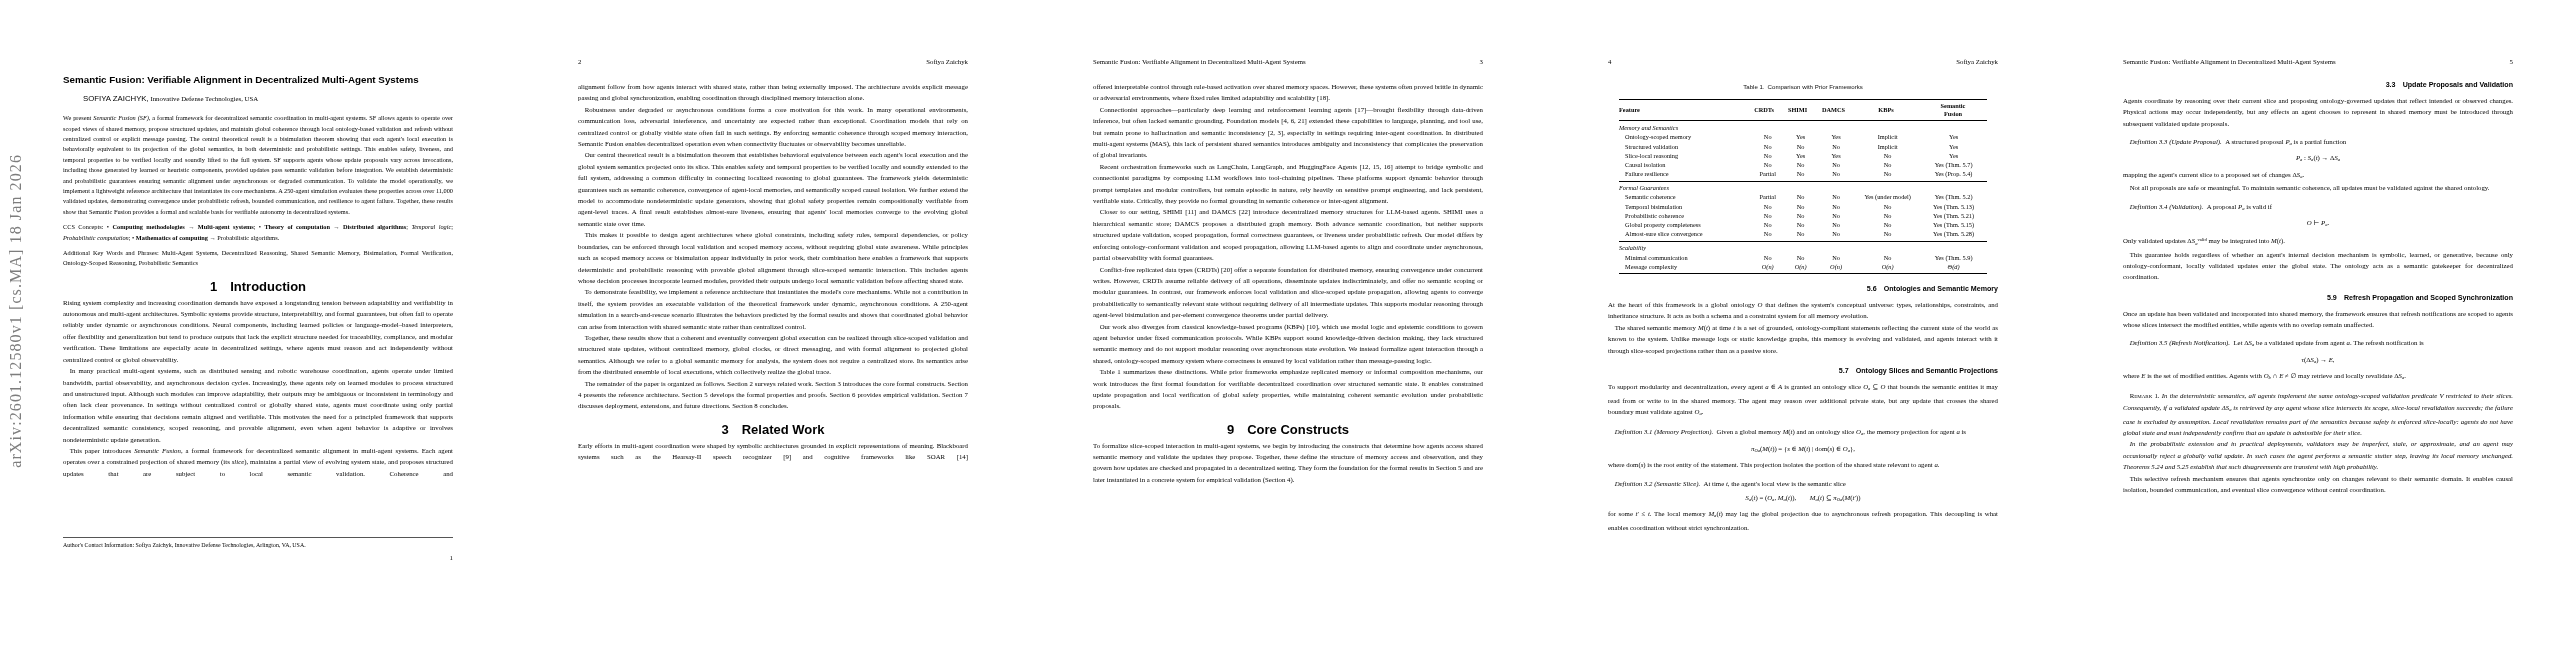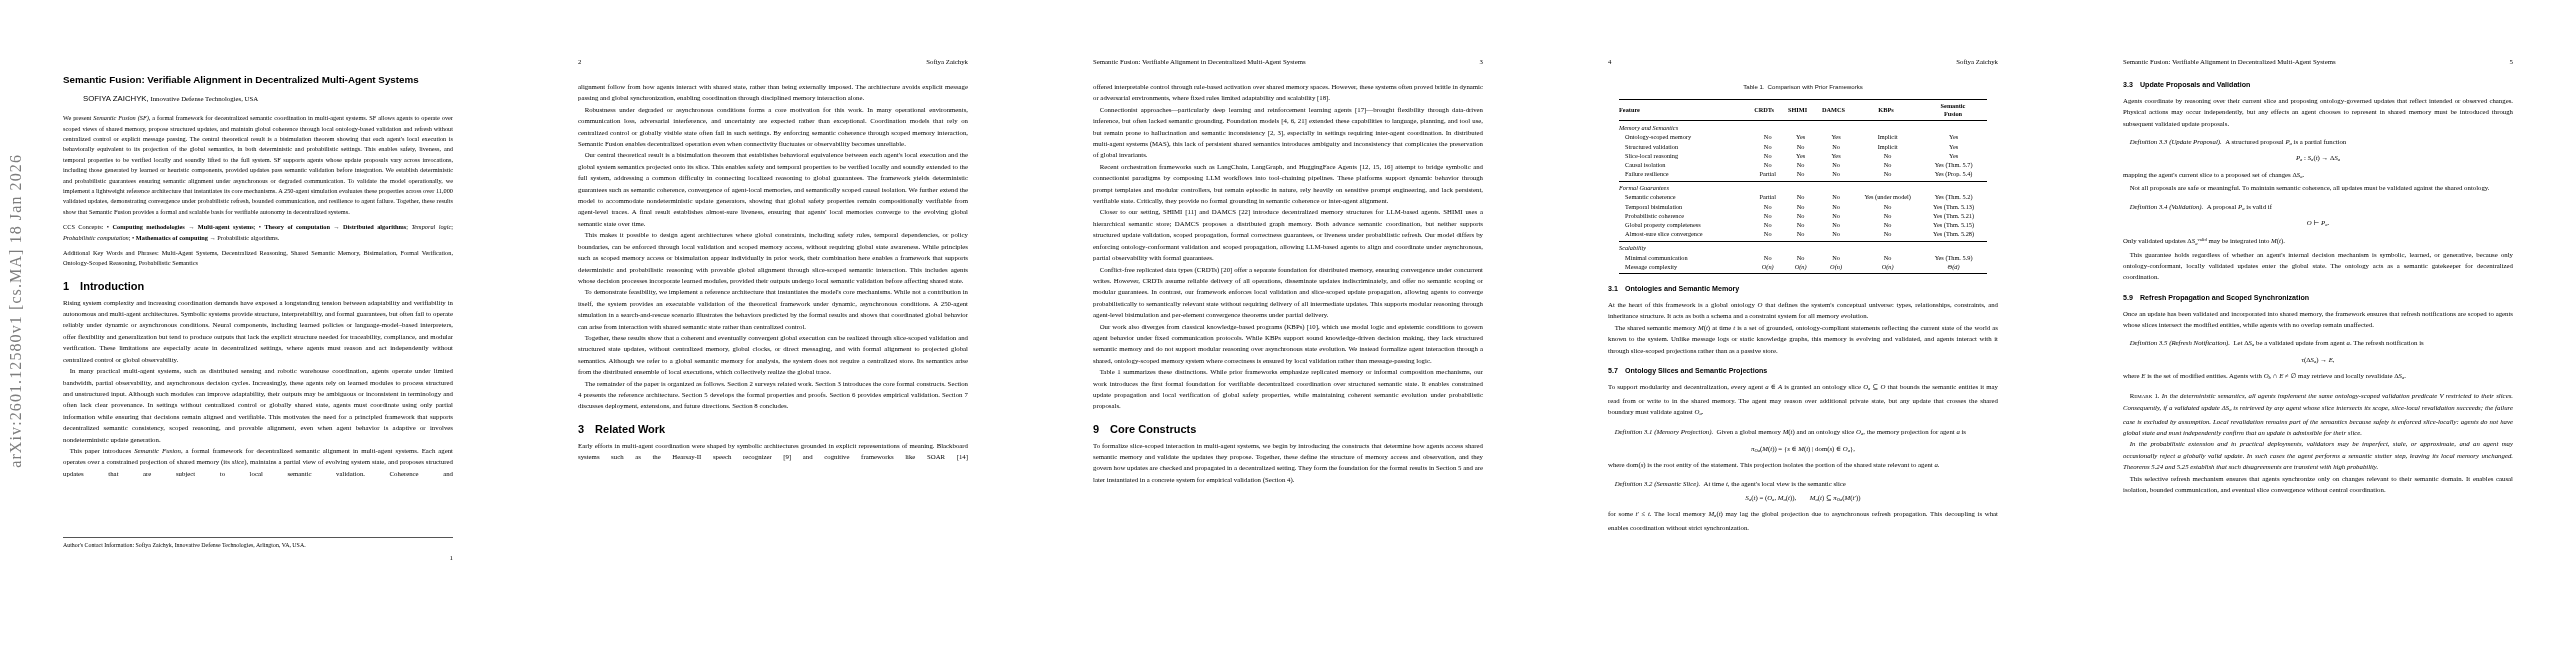--- a/index.html
+++ b/index.html
@@ -12,24 +12,24 @@
            text-align:justify;}
   .content.first{top:74px;}
   .content.rest{top:81px;}
   .title{font-family:"Liberation Sans","DejaVu Sans",sans-serif;font-weight:bold;
          font-size:9.8px;line-height:12.2px;margin:0;text-align:left;}
   .authorline{margin-top:7.2px;text-align:left;}
   .author-name{font-family:"Liberation Sans","DejaVu Sans",sans-serif;font-size:7.8px;padding-left:20px;}
   .author-aff{font-size:6.8px;}
   .abstract{margin:8.3px 0 0;font-size:6.3px;line-height:10.4px;}
   .ccs,.kw{margin:5px 0 0;font-size:6.3px;line-height:10.4px;}
-  h2{font-family:"Liberation Sans","DejaVu Sans",sans-serif;font-size:11px;
-     margin:13.3px 0 5.6px;line-height:9px;text-align:left;}
+  h2{font-family:"Liberation Sans","DejaVu Sans",sans-serif;font-size:13px;
+     margin:13.3px 0 5.6px;line-height:9px;text-align:center;}
   h3{font-family:"Liberation Sans","DejaVu Sans",sans-serif;font-size:7.1px;
-     margin:11px 0 5.6px;line-height:8.3px;text-align:left;}
+     margin:11px 0 5.6px;line-height:8.3px;text-align:right;}
   .content h2:first-child,.content h3:first-child{margin-top:0;}
   .p{margin:0;text-indent:6.7px;}
   .p.noind{text-indent:0;}
   .p.jlast{text-align-last:justify;}
   .defn{margin:6.7px 0 0;text-indent:6.7px;}
   .eq{margin:2.8px 0;text-align:center;text-indent:0;}
   .cont{margin:0;text-indent:0;}
   .remark{margin:6.7px 0 0;text-indent:6.7px;}
   .it,.i{font-style:italic;}
   .b{font-weight:bold;}
@@ -254,21 +254,21 @@
             <div class="t-row mathv">
               <span class="t-cell t-ind">Message complexity</span>
               <span class="t-cell">O(n)</span>
               <span class="t-cell">O(n)</span>
               <span class="t-cell">O(n)</span>
               <span class="t-cell">O(n)</span>
               <span class="t-cell">Θ(d)</span>
             </div>
           </div>
         </div>
-      <h3>3.1 Ontologies and Semantic Memory</h3>
+      <h3>5.6 Ontologies and Semantic Memory</h3>
       <p class="p noind"><span>At the heart of this framework is a global ontology </span><span class="i">O</span><span> that defines the system's conceptual universe: types, relationships, constraints, and inheritance structure. It acts as both a schema and a constraint system for all memory evolution.</span></p>
       <p class="p"><span>The shared semantic memory </span><span class="i">M</span><span>(</span><span class="i">t</span><span>)</span><span> at time </span><span class="i">t</span><span> is a set of grounded, ontology-compliant statements reflecting the current state of the world as known to the system. Unlike message logs or static knowledge graphs, this memory is evolving and validated, and agents interact with it through slice-scoped projections rather than as a passive store.</span></p>
       <h3>5.7 Ontology Slices and Semantic Projections</h3>
       <p class="p noind"><span>To support modularity and decentralization, every agent </span><span class="i">a</span><span> ∈ </span><span class="i">A</span><span> is granted an ontology slice </span><span class="i">O</span><span class="i sb">a</span><span> ⊆ </span><span class="i">O</span><span> that bounds the semantic entities it may read from or write to in the shared memory. The agent may reason over additional private state, but any update that crosses the shared boundary must validate against </span><span class="i">O</span><span class="i sb">a</span><span>.</span></p>
       <p class="defn"><span class="i">Definition 3.1 (Memory Projection).</span><span> Given a global memory </span><span class="i">M</span><span>(</span><span class="i">t</span><span>)</span><span> and an ontology slice </span><span class="i">O</span><span class="i sb">a</span><span>, the memory projection for agent </span><span class="i">a</span><span> is</span></p>
       <p class="eq"><span class="i">π</span><span class="i sb">Oa</span><span>(</span><span class="i">M</span><span>(</span><span class="i">t</span><span>)) = {</span><span class="i">s</span><span> ∈ </span><span class="i">M</span><span>(</span><span class="i">t</span><span>) | dom(</span><span class="i">s</span><span>) ∈ </span><span class="i">O</span><span class="i sb">a</span><span>},</span></p>
       <p class="cont"><span>where dom(</span><span class="i">s</span><span>) is the root entity of the statement. This projection isolates the portion of the shared state relevant to agent </span><span class="i">a</span><span>.</span></p>
       <p class="defn"><span class="i">Definition 3.2 (Semantic Slice).</span><span> At time </span><span class="i">t</span><span>, the agent's local view is the semantic slice</span></p>
       <p class="eq"><span class="i">S</span><span class="i sb">a</span><span>(</span><span class="i">t</span><span>) = (</span><span class="i">O</span><span class="i sb">a</span><span>, </span><span class="i">M</span><span class="i sb">a</span><span>(</span><span class="i">t</span><span>)),</span><span>  </span><span class="i">M</span><span class="i sb">a</span><span>(</span><span class="i">t</span><span>) ⊆ </span><span class="i">π</span><span class="i sb">Oa</span><span>(</span><span class="i">M</span><span>(</span><span class="i">t</span><span>′))</span></p>
       <p class="cont"><span>for some </span><span class="i">t</span><span>′ ≤ </span><span class="i">t</span><span>. The local memory </span><span class="i">M</span><span class="i sb">a</span><span>(</span><span class="i">t</span><span>)</span><span> may lag the global projection due to asynchronous refresh propagation. This decoupling is what enables coordination without strict synchronization.</span></p>

